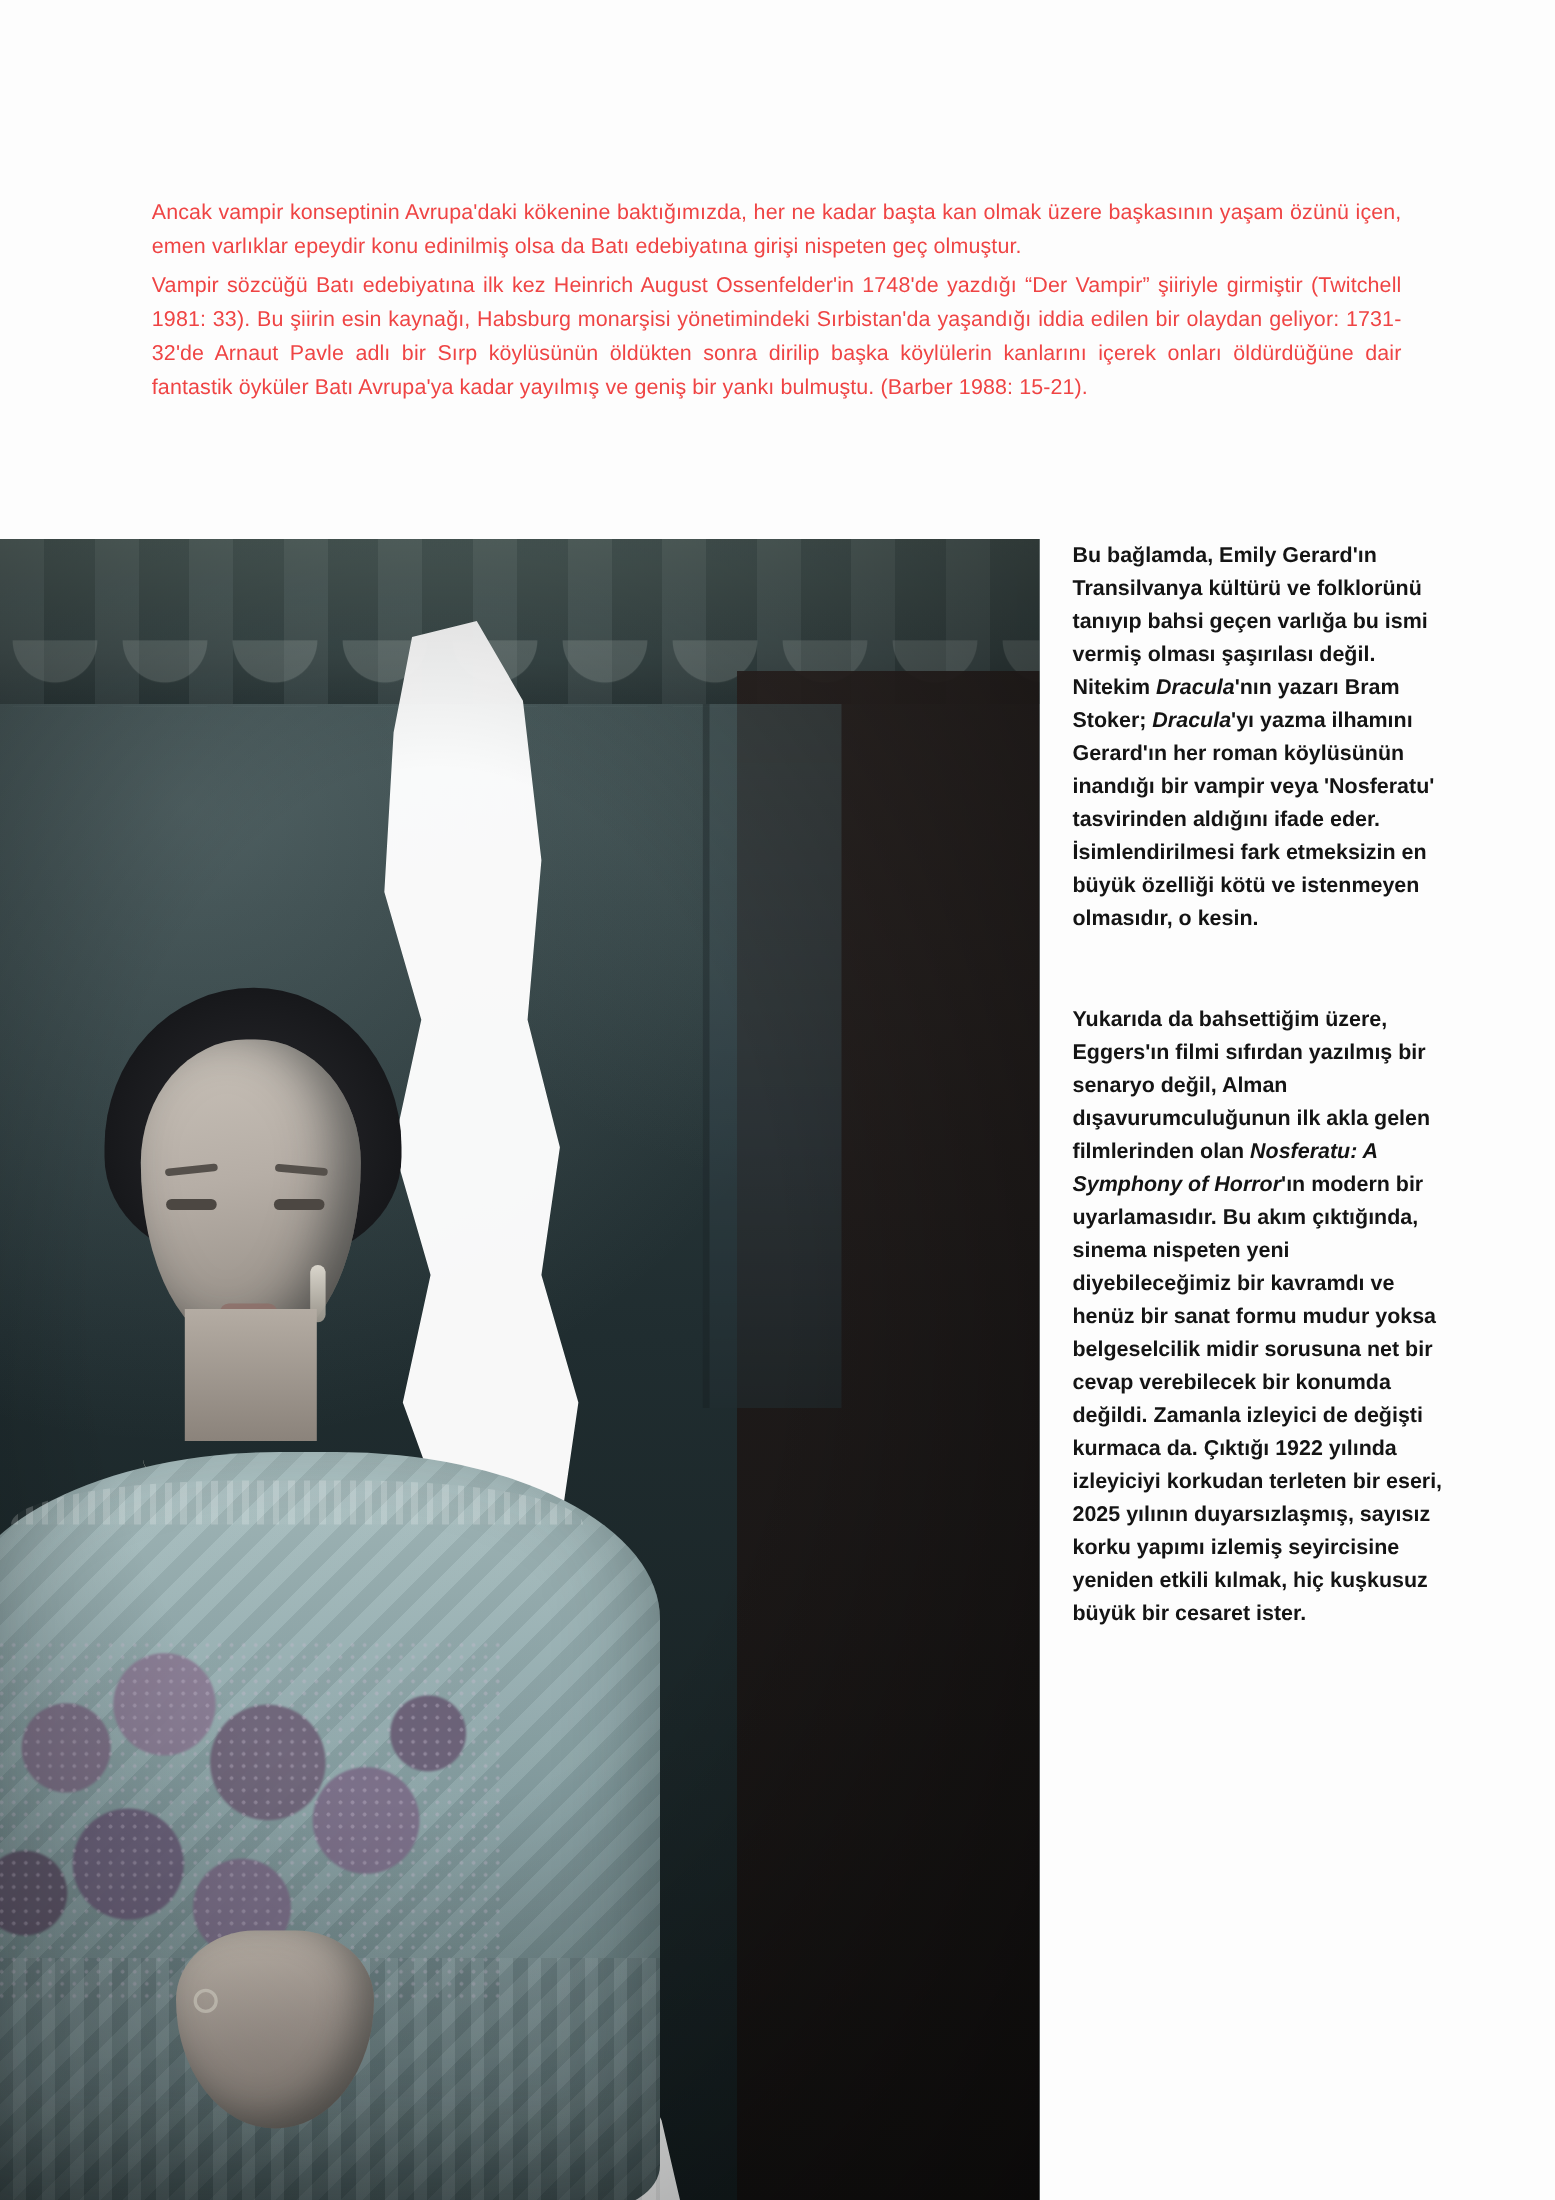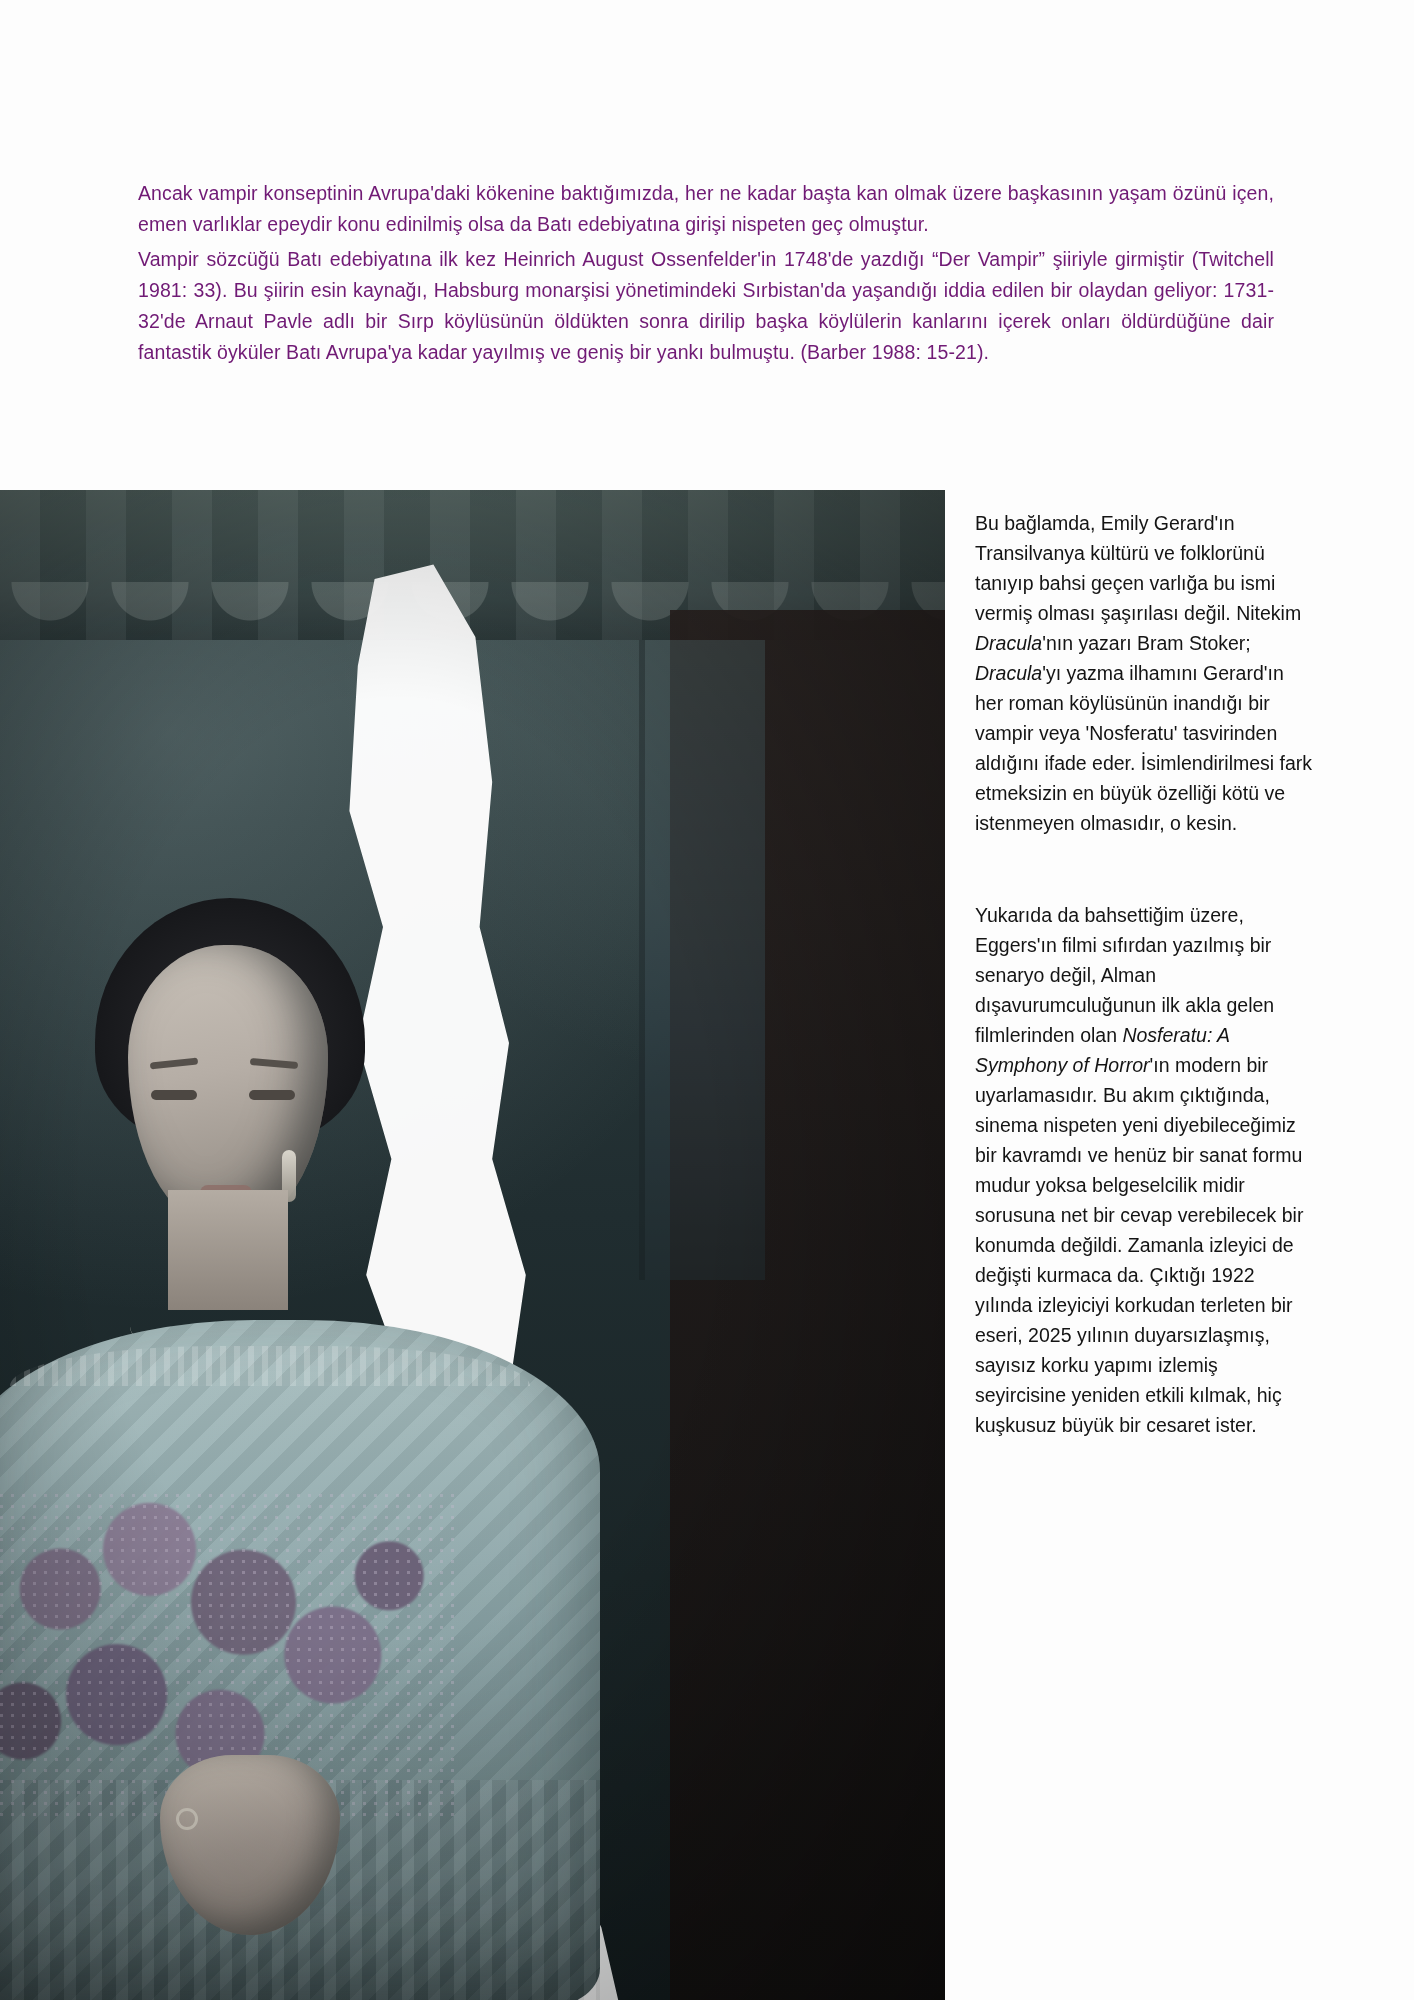--- a/index.html
+++ b/index.html
@@ -28,21 +28,21 @@
     left: 138px;
     top: 178px;
     width: 1136px;
   }
   .para {
     font-size: 19.5px;
     line-height: 31px;
     text-align: justify;
     text-justify: inter-word;
     margin: 0;
-    color: #701a75;
+    color: #ef4444;
     letter-spacing: 0.1px;
   }
   .para + .para { margin-top: 4px; }
 
   
   .image-panel {
     position: absolute;
     left: 0;
     top: 490px;
     width: 945px;
@@ -200,22 +200,23 @@
   .vignette {
     position: absolute; inset: 0;
     background: radial-gradient(ellipse at 42% 45%, rgba(0,0,0,0) 40%, rgba(0,0,0,0.45) 100%);
     pointer-events: none;
   }
 
   
   .right-col {
     position: absolute;
     left: 975px;
-    top: 508px;
+    top: 490px;
     width: 338px;
+    font-weight: bold;
   }
   .col-para {
     font-size: 19.5px;
     line-height: 30px;
     color: #141414;
     margin: 0;
     text-align: left;
   }
   .col-gap { height: 62px; }
   .it { font-style: italic; }

